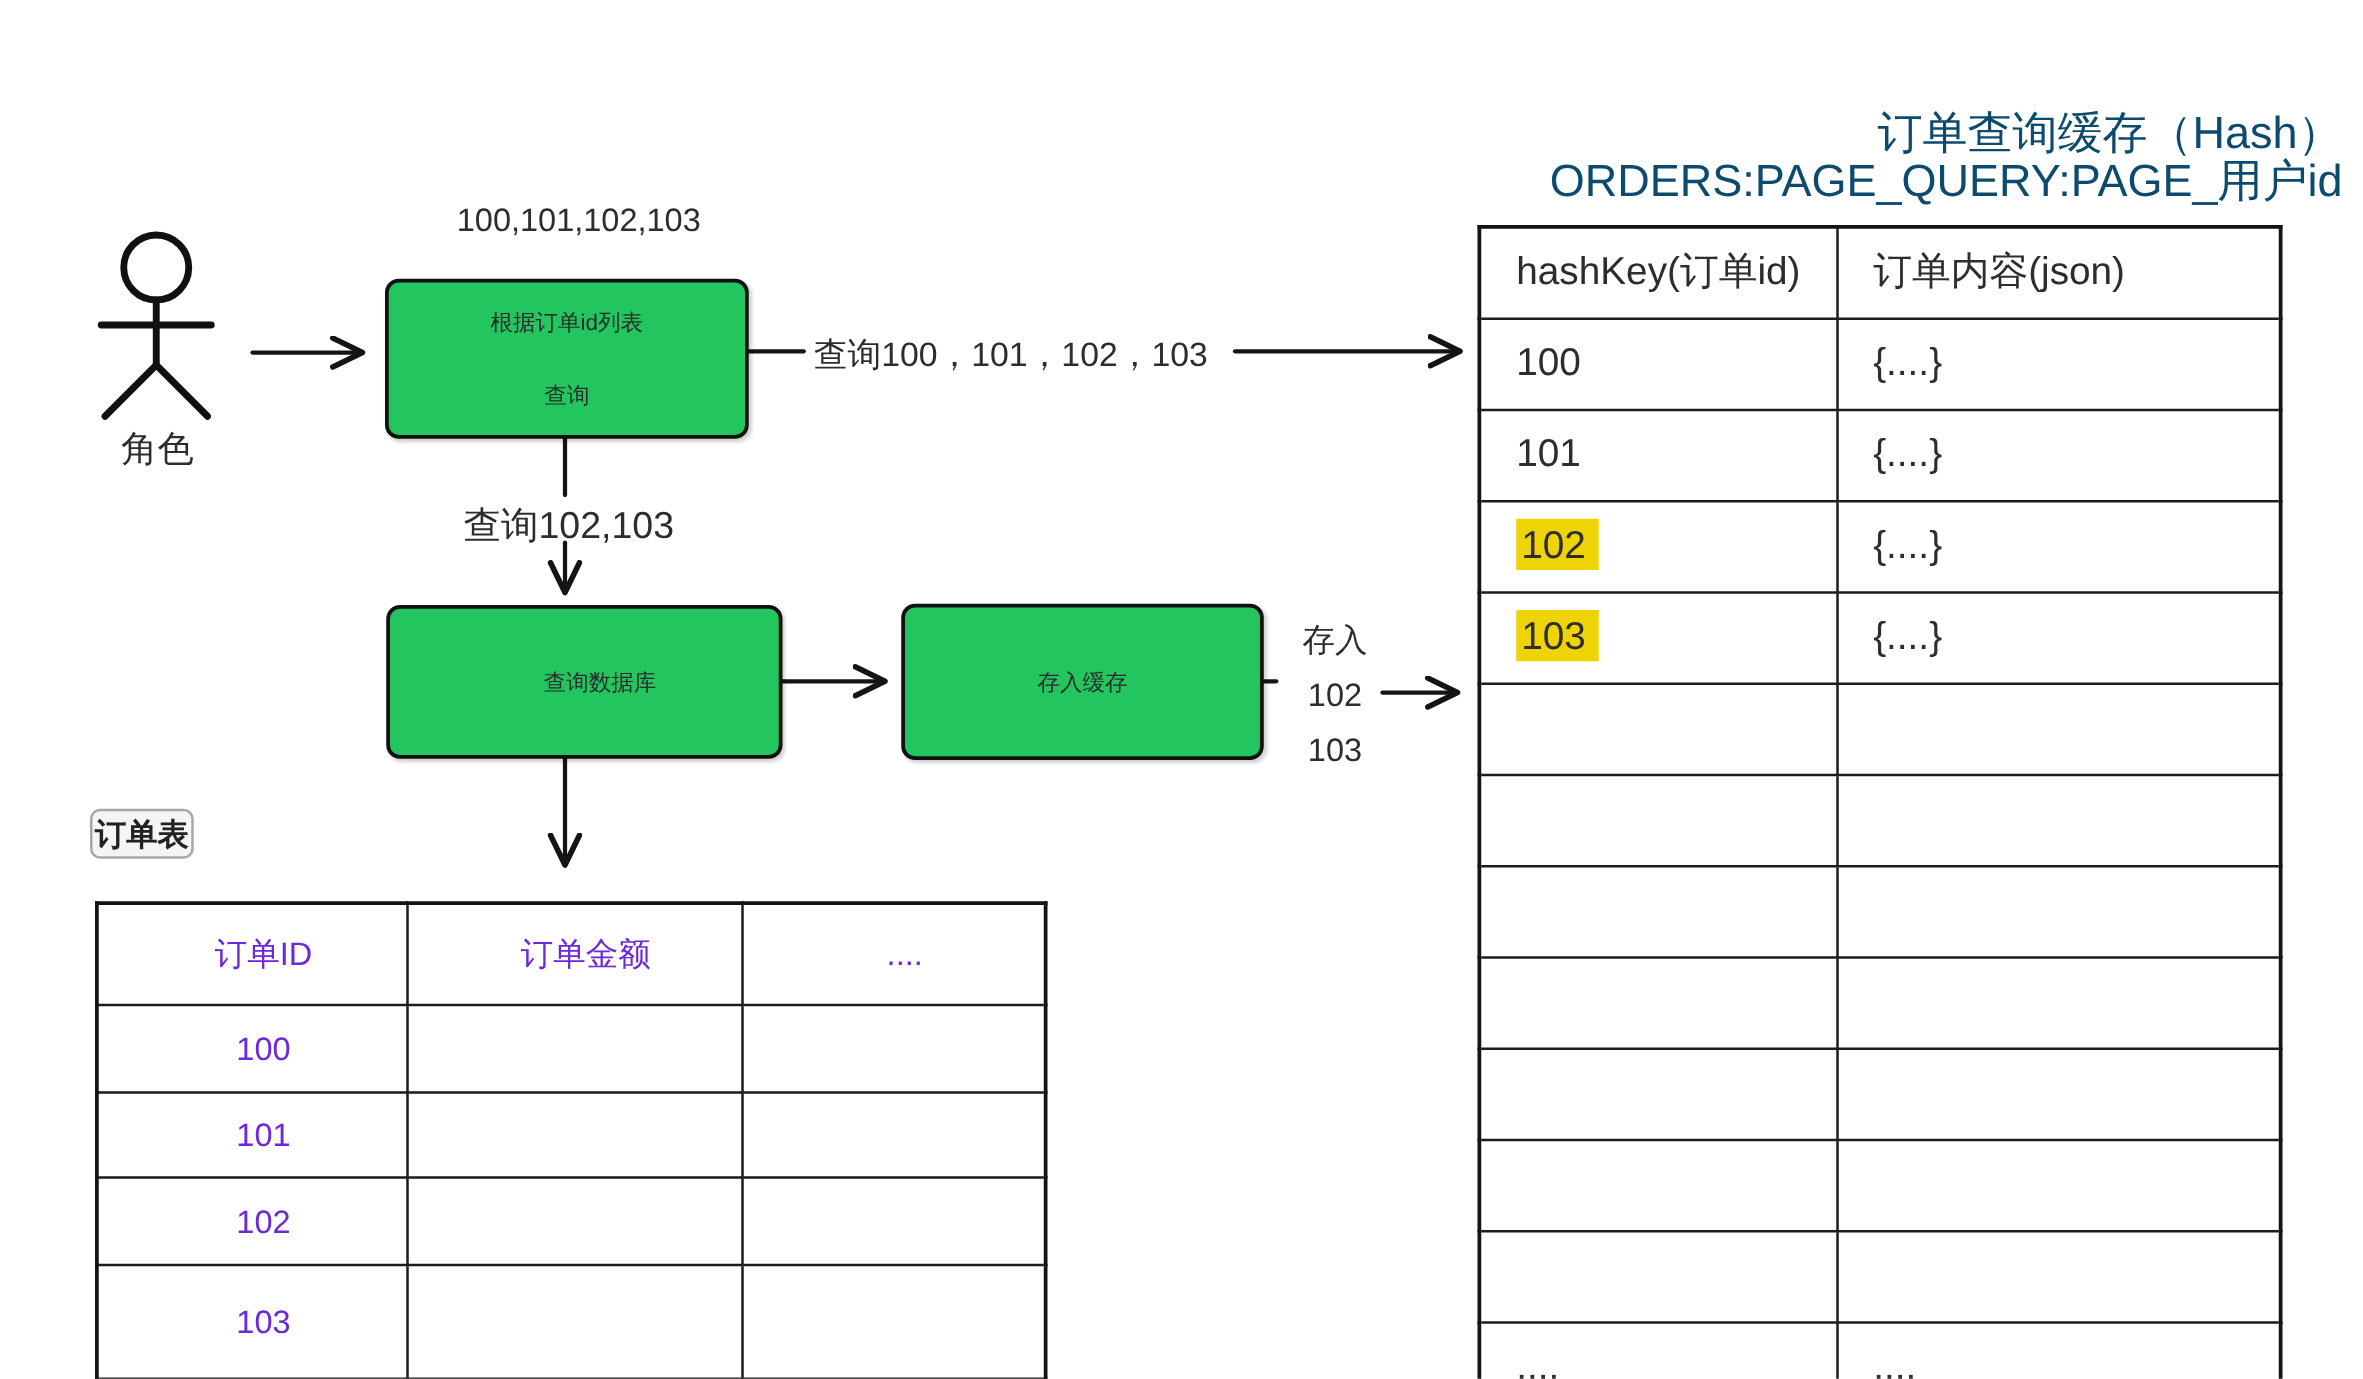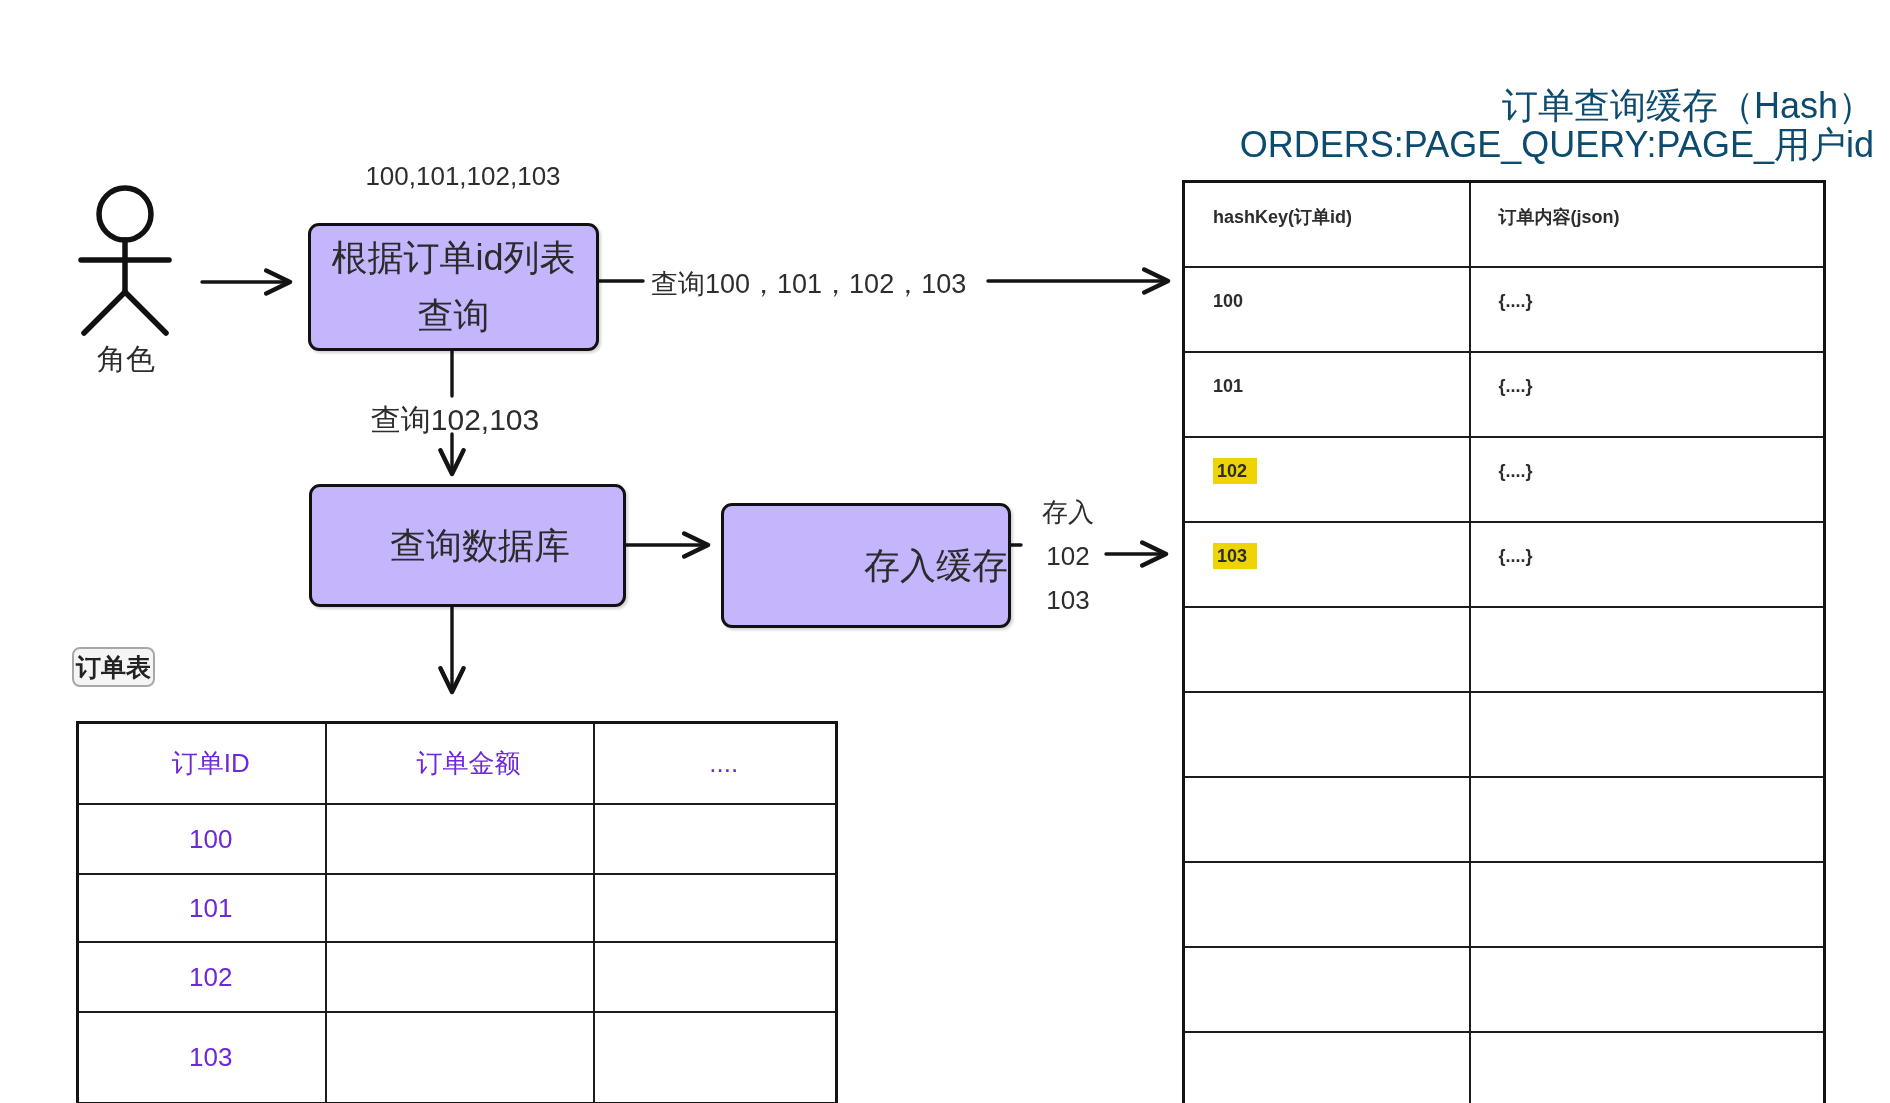--- a/index.html
+++ b/index.html
@@ -4,33 +4,33 @@
 <style>
   html,body{margin:0;padding:0;background:#ffffff;}
   body{width:1890px;height:1103px;position:relative;overflow:hidden;
        font-family:"Liberation Sans","DejaVu Sans",sans-serif;color:#2d2d2d;
        -webkit-font-smoothing:antialiased;}
   .abs{position:absolute;}
   .lbl{font-size:27px;color:#2d2d2d;white-space:nowrap;}
   .center{text-align:center;}
 
   
-  .flowbox{position:absolute;background:#c4b5fd;border:3px solid #111;border-radius:11px;
+  .flowbox{position:absolute;background:#22c55e;border:3px solid #111;border-radius:11px;
            box-shadow:2px 2px 3px rgba(0,0,0,.18);
            display:flex;flex-direction:column;align-items:center;justify-content:center;
-           font-size:36px;color:#2b2b2b;line-height:38px;text-align:center;gap:20px;}
+           font-size:18px;color:#2b2b2b;line-height:38px;text-align:center;gap:20px;}
 
   
   .cache-title{position:absolute;left:1074px;width:800px;text-align:right;font-size:36px;color:#0c4a6e;}
 
   
   table{border-collapse:collapse;table-layout:fixed;background:#fff;}
   .cache-table{position:absolute;left:1182px;top:180px;width:641px;border:3px solid #141414;}
-  .cache-table td,.cache-table th{border:2px solid #1c1c1c;height:67px;padding:0 0 16px 28px;
-      font-size:18px;font-weight:bold;text-align:left;vertical-align:middle;color:#2d2d2d;
+  .cache-table td,.cache-table th{border:2px solid #1c1c1c;height:67px;padding:0 0 4px 28px;
+      font-size:31px;font-weight:normal;text-align:left;vertical-align:middle;color:#2d2d2d;
       overflow:hidden;white-space:nowrap;}
   .cache-table col.c1{width:286px;} .cache-table col.c2{width:355px;}
 
   .orders-table{position:absolute;left:76px;top:721px;width:759px;border:3px solid #141414;}
   .orders-table td,.orders-table th{border:2px solid #1c1c1c;padding:0 0 0 18px;
       font-size:26px;font-weight:normal;text-align:center;vertical-align:middle;color:#6d28d9;
       overflow:hidden;white-space:nowrap;}
   .orders-table col.o1{width:248px;} .orders-table col.o2{width:268px;} .orders-table col.o3{width:243px;}
   .orders-table tr:nth-child(1) th{height:79px;}
   .orders-table tbody tr:nth-child(1) td{height:68px;}
@@ -98,21 +98,21 @@
 
 <div class="flowbox" style="left:308px;top:223px;width:285px;height:122px;">
   <div>根据订单id列表</div>
   <div>查询</div>
 </div>
 
 <div class="flowbox" style="left:309px;top:484px;width:286px;height:117px;padding-left:25px;">
   <div>查询数据库</div>
 </div>
 
-<div class="flowbox" style="left:721px;top:503px;width:284px;height:119px;align-items:flex-end;">
+<div class="flowbox" style="left:721px;top:483px;width:284px;height:119px;">
   <div>存入缓存</div>
 </div>
 
 <div class="cache-title" style="top:82px;">订单查询缓存（Hash）</div>
 <div class="cache-title" style="top:121px;">ORDERS:PAGE_QUERY:PAGE_用户id</div>
 
 <table class="cache-table">
   <colgroup>
       <col class="c1">
       <col class="c2">

